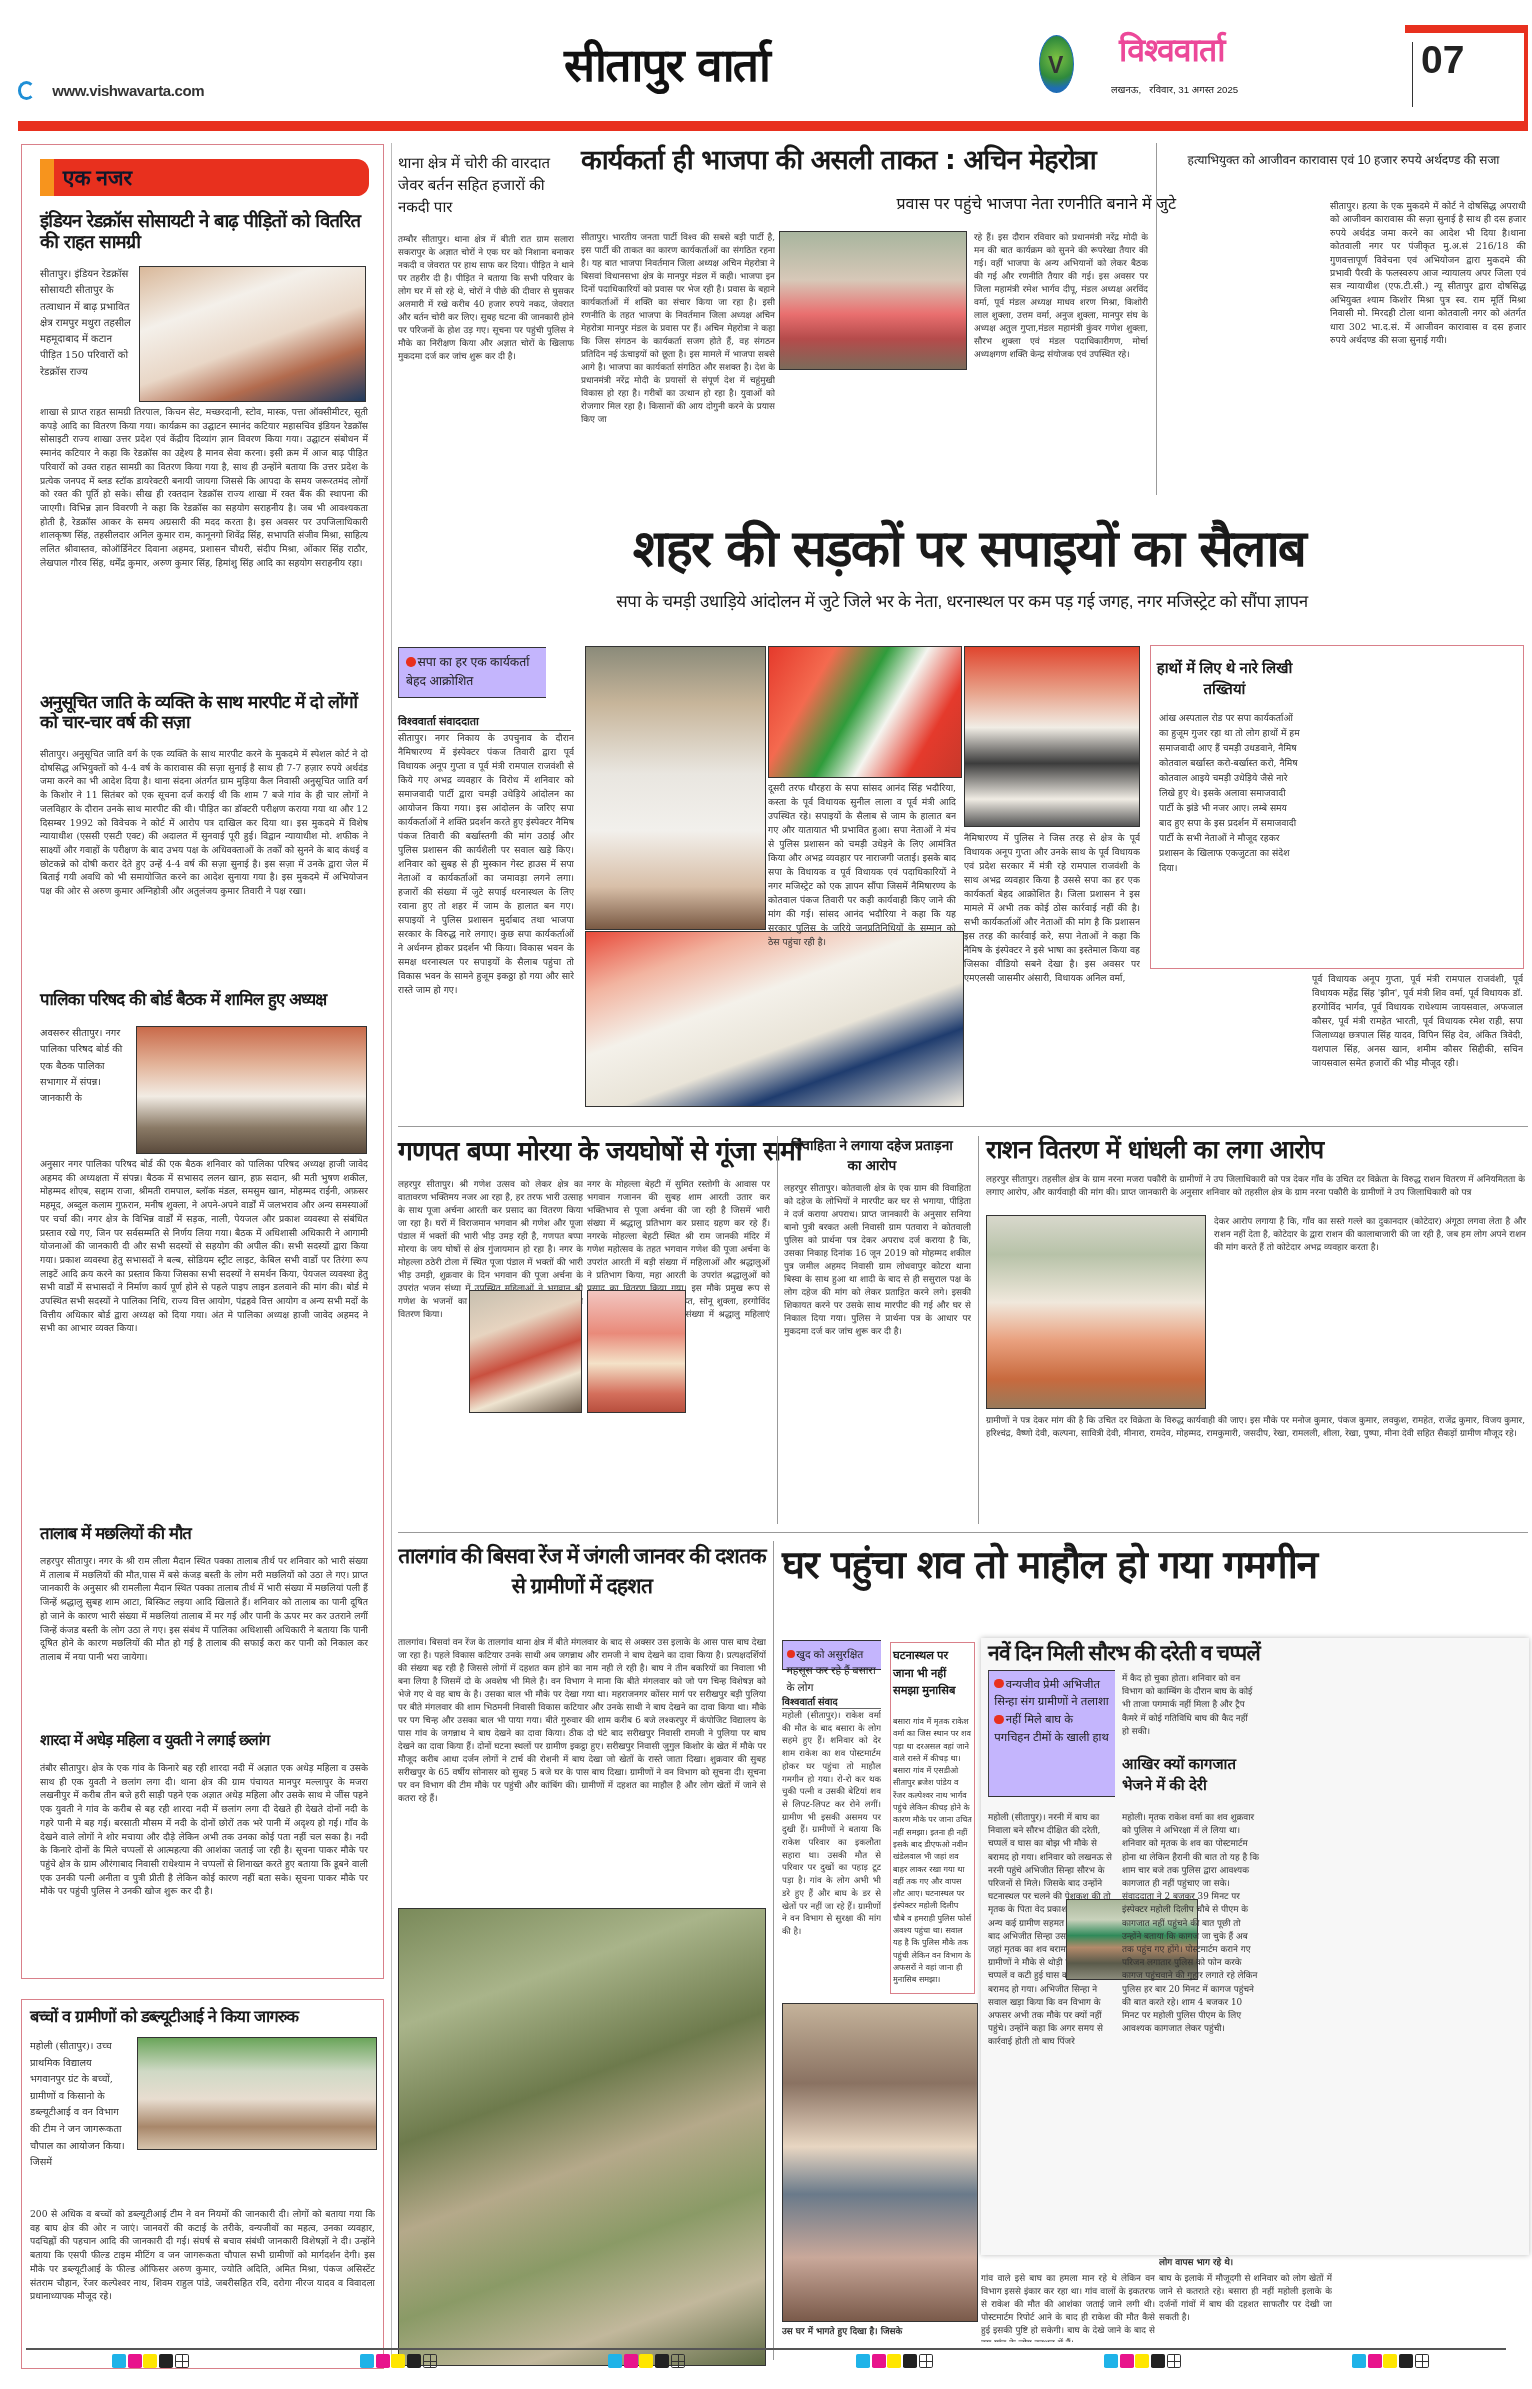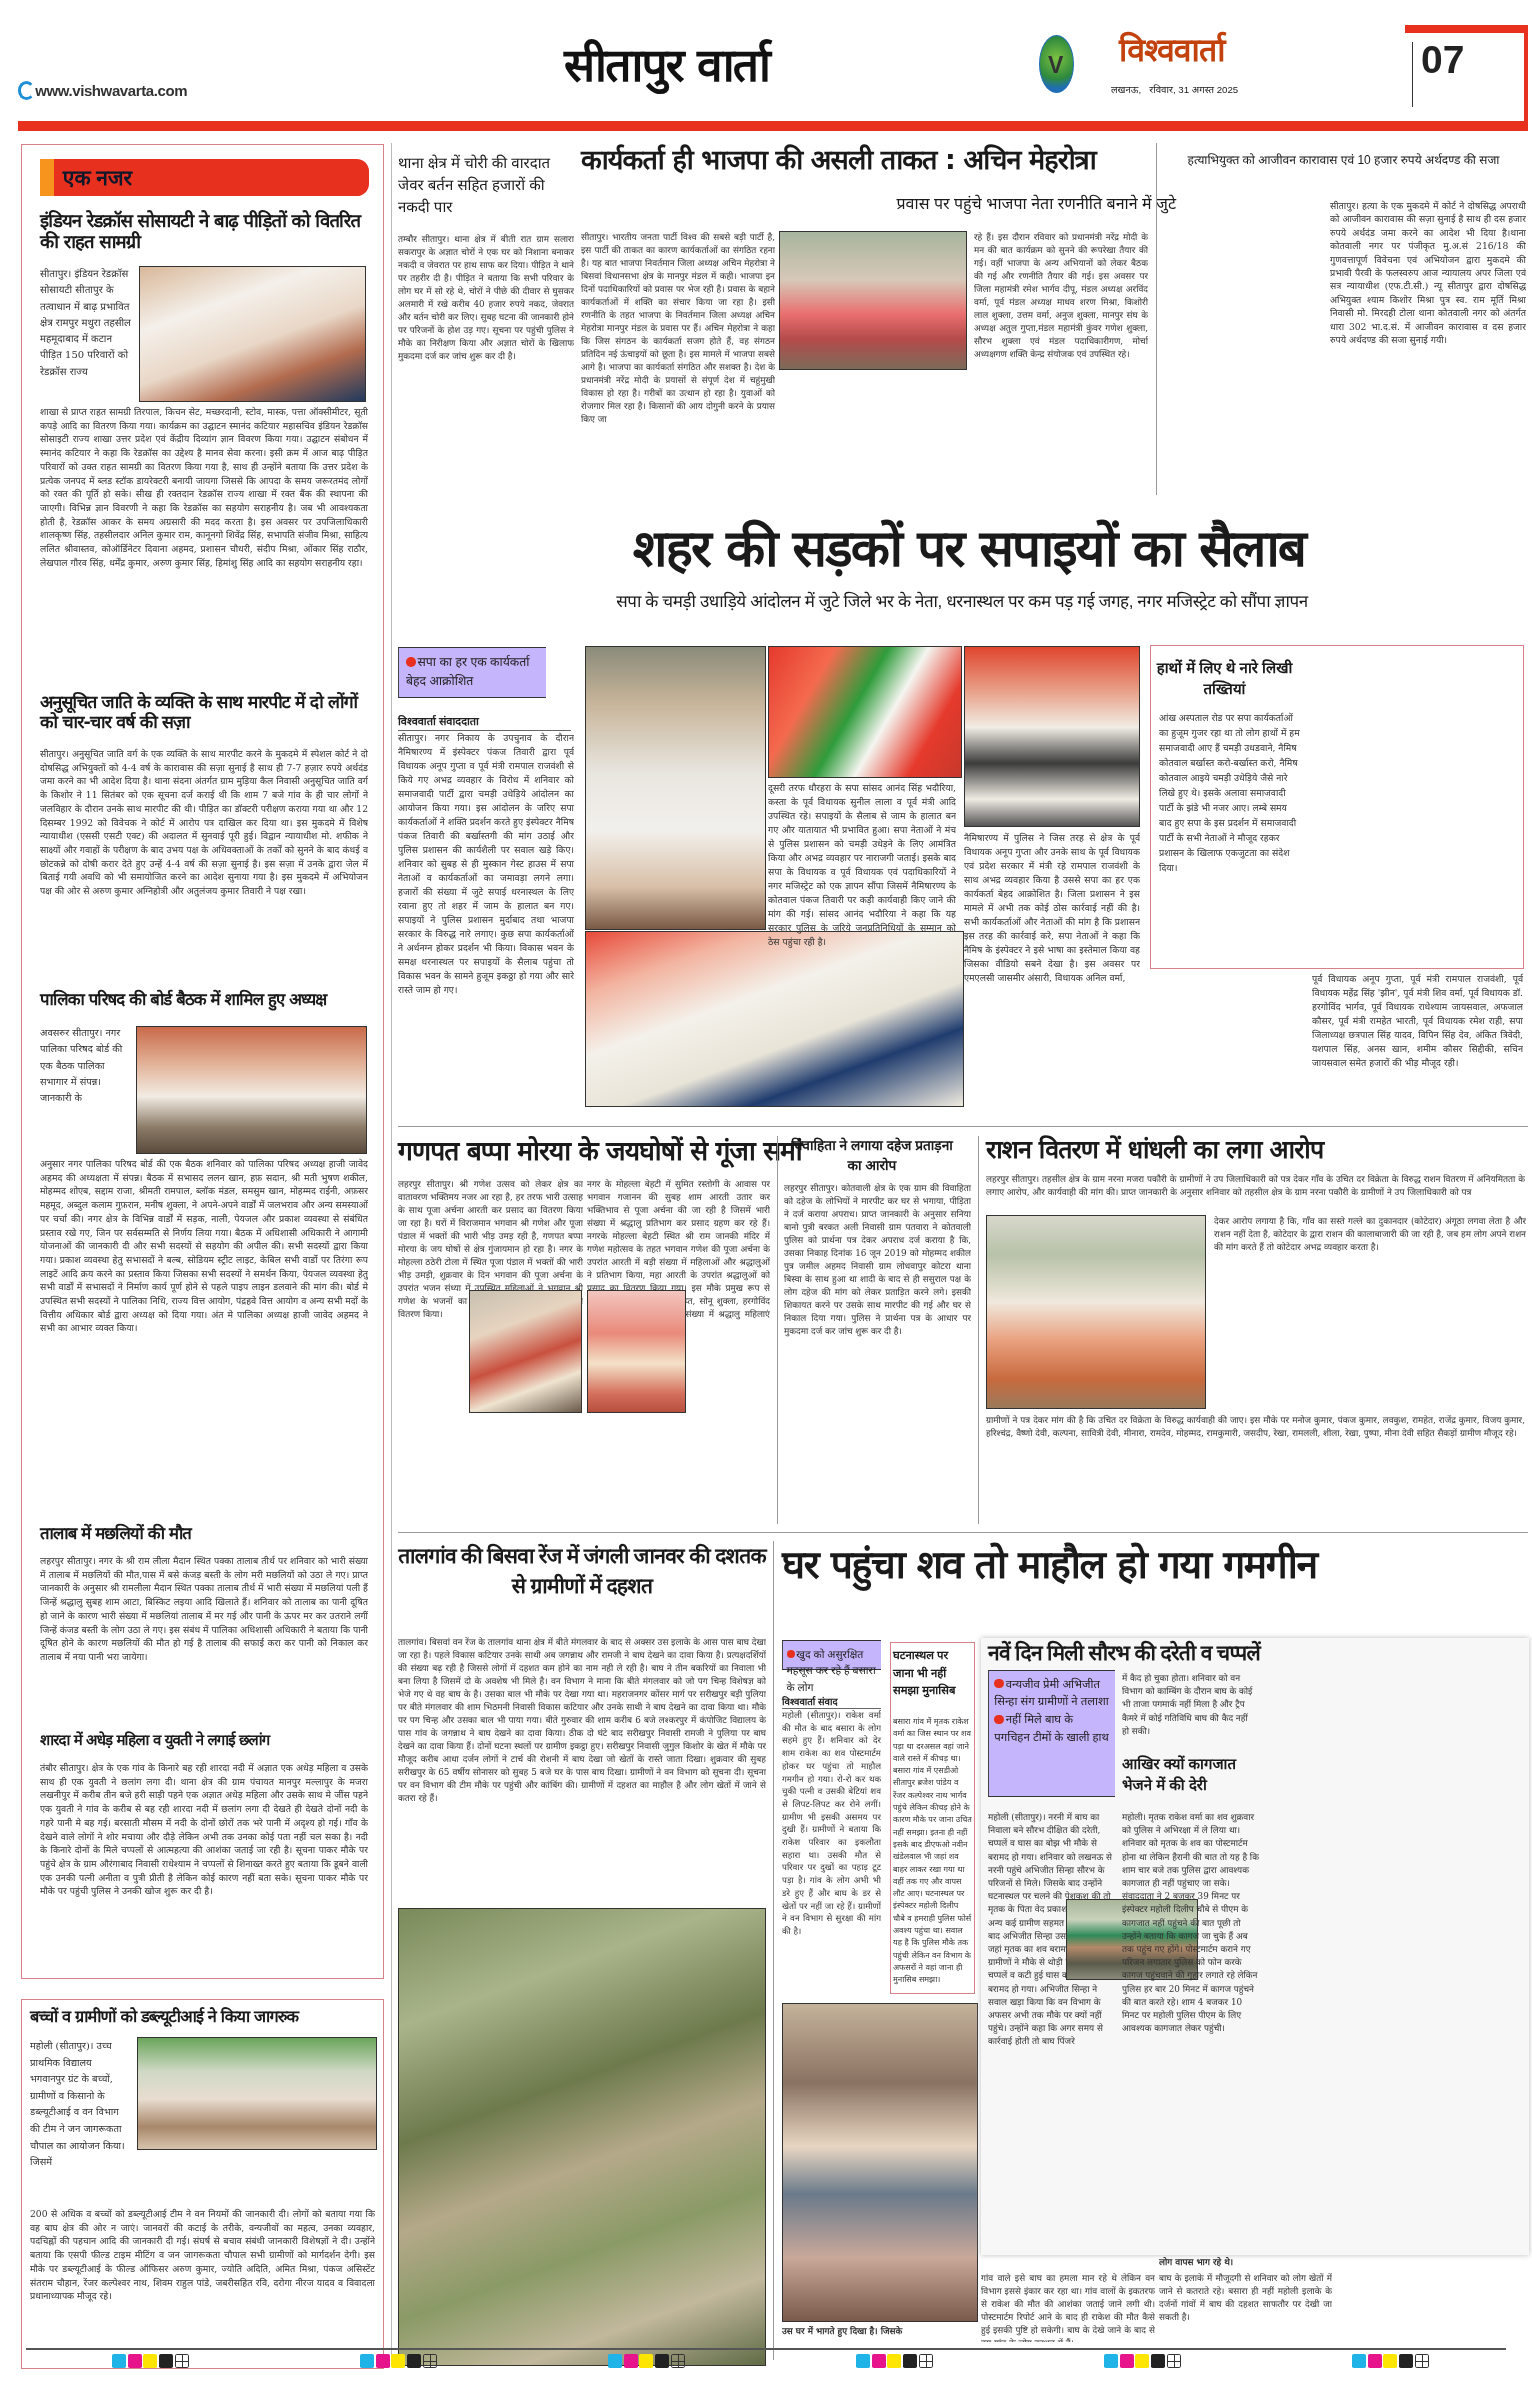--- a/index.html
+++ b/index.html
@@ -17,29 +17,29 @@
   .sep-v{position:absolute;width:0.9px;background:#999;}
   .reg{display:inline-block;width:14px;height:14px;margin-right:1.8px;border-radius:1.8px;}
   .regcross{display:inline-block;width:14px;height:14px;border:0.9px solid #333;position:relative;border-radius:1.8px;}
   .regcross:before{content:"";position:absolute;left:6.2px;top:0;width:0.9px;height:12.3px;background:#333;}
   .regcross:after{content:"";position:absolute;top:6.2px;left:0;height:0.9px;width:12.3px;background:#333;}
 </style>
 </head>
 <body>
 
 <div class="abs" style="left:0;top:0;width:1532px;height:132px;">
-  <div class="abs" style="left:17.6px;top:81px;display:flex;align-items:center;gap:0;">
+  <div class="abs" style="left:17.6px;top:81px;display:flex;align-items:center;gap:17px;">
     <span style="display:inline-block;width:17.6px;height:19.4px;border-radius:50%;border:3.5px solid #1f8fd6;border-right-color:transparent;color:#1f6db5;font:bold 12.3px 'Liberation Sans',sans-serif;text-align:center;line-height:12.3px;"></span>
     <span style="font:bold 15px 'Liberation Sans',sans-serif;color:#333;letter-spacing:-0.4px;">www.vishwavarta.com</span>
   </div>
   <div class="abs hl" style="left:564px;top:39px;font-size:46px;color:#111;letter-spacing:-1.8px;">सीतापुर वार्ता</div>
   <div class="abs" style="left:1039px;top:35px;width:35px;height:58px;border-radius:50%;background:radial-gradient(circle at 50% 40%,#7dc242,#2f8a3c 55%,#1f6db5 80%);border:1.8px solid #1f6db5;">
     <div style="position:absolute;left:8px;top:16px;font:bold 23px 'Liberation Sans',sans-serif;color:#333;">V</div>
   </div>
-  <div class="abs hl" style="left:1119px;top:32px;font-size:32px;color:#c2410c;">विश्ववार्ता</div>
+  <div class="abs hl" style="left:1119px;top:32px;font-size:32px;color:#ec4899;">विश्ववार्ता</div>
   <div class="abs" style="left:1111px;top:83px;font:9.7px 'Liberation Sans',sans-serif;color:#222;white-space:pre;">लखनऊ,   रविवार, 31 अगस्त 2025</div>
   <div class="abs" style="left:1405px;top:25px;width:123px;height:104px;border-top:8.8px solid #e8301e;border-right:4.4px solid #e8301e;">
     <div style="position:absolute;left:7px;top:8.8px;width:0.9px;height:65px;background:#333;"></div>
     <div style="position:absolute;left:16px;top:5.3px;font:bold 39px 'Liberation Sans',sans-serif;color:#222;">07</div>
   </div>
   <div class="abs" style="left:17.6px;top:121px;width:1510px;height:9.7px;background:#e8301e;"></div>
 </div>
 
 <div class="redbox" style="left:21px;top:144px;width:363px;height:1835px;"></div>
 <div class="abs" style="left:40px;top:159px;width:329px;height:37px;background:#e8301e;border-radius:0 12.3px 12.3px 0;border-left:14px solid #f7941d;">

